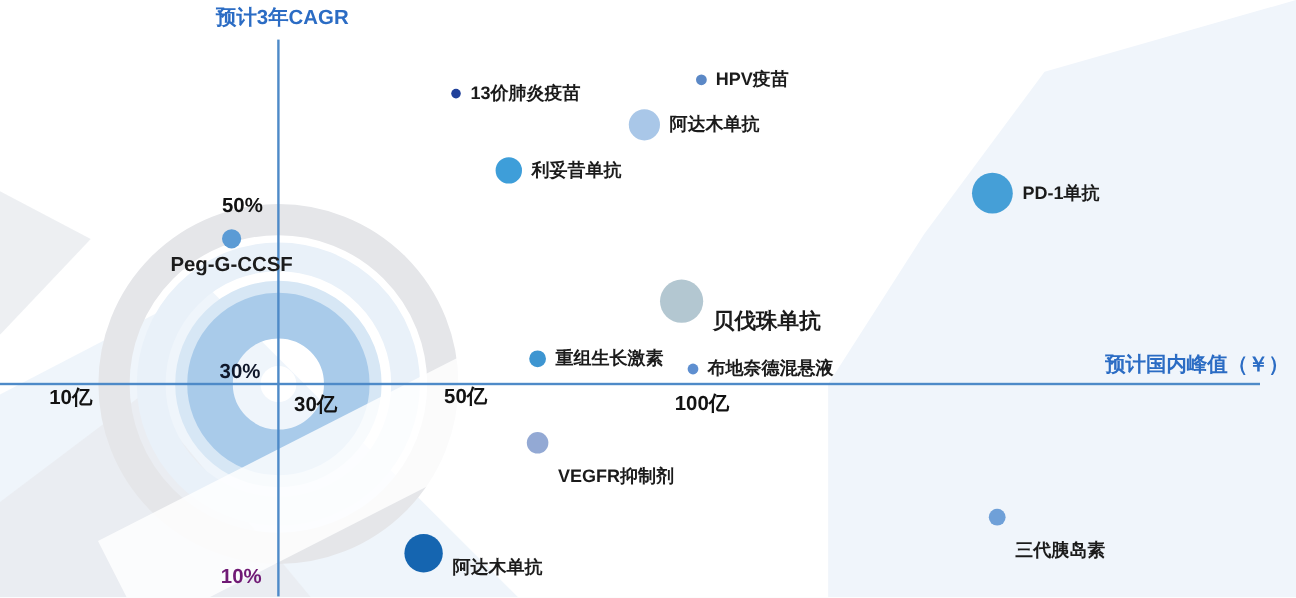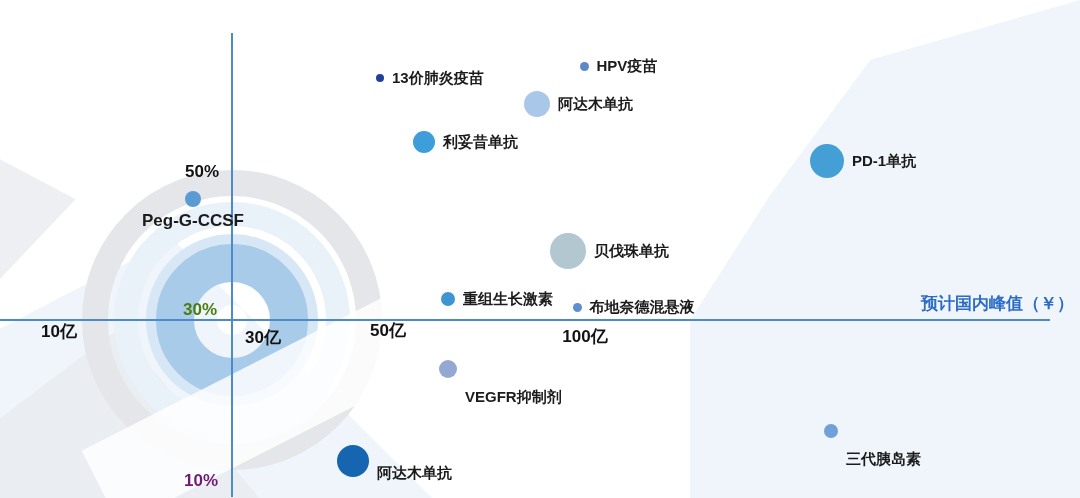--- a/index.html
+++ b/index.html
@@ -54,25 +54,26 @@
     <div class="ring ring3"></div>
     <div class="ring ring2"></div>
     <div class="ring ring1"></div>
     <div class="ring-core"></div>
     <div class="white-band"></div>
   </div>
 
   <div class="axis axis-y"></div>
   <div class="axis axis-x"></div>
 
+  <div class="axis-title y-title">预计3年CAGR</div>
   <div class="axis-title x-title">预计国内峰值（￥）</div>
 
   <div id="plot-layer">
       <div class="tick" style="left: 202px; top: 172px; color: rgb(18, 18, 18);">50%</div>
-      <div class="tick" style="left: 200px; top: 310px; color: #4d7c0f;">30%</div>
+      <div class="tick" style="left: 200px; top: 310px; color: #0f172a;">30%</div>
       <div class="tick" style="left: 201px; top: 481px; color: #701a75;">10%</div>
       <div class="tick" style="left: 59px; top: 331px; color: rgb(18, 18, 18);">10亿</div>
       <div class="tick" style="left: 263px; top: 337px; color: rgb(18, 18, 18);">30亿</div>
       <div class="tick" style="left: 388px; top: 330px; color: rgb(18, 18, 18);">50亿</div>
       <div class="tick" style="left: 585px; top: 336px; color: rgb(18, 18, 18);">100亿</div>
       <div class="point" style="left: 380px; top: 78px;">
         <div class="dot" style="width: 8px; height: 8px; left: -4px; top: -4px; background: rgb(32, 64, 154);"></div>
         <div class="plabel" style="font-size: 15px; left: 12px; top: 0px; transform: translateY(-50%);">13价肺炎疫苗</div>
       </div>
       <div class="point" style="left: 584px; top: 66px;">
@@ -90,21 +91,21 @@
       <div class="point" style="left: 827px; top: 161px;">
         <div class="dot" style="width: 34px; height: 34px; left: -17px; top: -17px; background: rgb(69, 159, 215);"></div>
         <div class="plabel" style="font-size: 15px; left: 25px; top: 0px; transform: translateY(-50%);">PD-1单抗</div>
       </div>
       <div class="point" style="left: 193px; top: 199px;">
         <div class="dot" style="width: 16px; height: 16px; left: -8px; top: -8px; background: rgb(91, 155, 213);"></div>
         <div class="plabel" style="font-size: 17px; left: 0px; top: 12px; transform: translateX(-50%);">Peg-G-CCSF</div>
       </div>
       <div class="point" style="left: 568px; top: 251px;">
         <div class="dot" style="width: 36px; height: 36px; left: -18px; top: -18px; background: rgb(179, 199, 209);"></div>
-        <div class="plabel" style="font-size: 15px; left: 26px; top: 0px; transform: translateY(-50%);">贝伐珠单抗</div>
+        <div class="plabel" style="font-size: 18px; left: 26px; top: 16px; transform: translateY(-50%);">贝伐珠单抗</div>
       </div>
       <div class="point" style="left: 448px; top: 299px;">
         <div class="dot" style="width: 14px; height: 14px; left: -7px; top: -7px; background: rgb(61, 149, 209);"></div>
         <div class="plabel" style="font-size: 15px; left: 15px; top: 0px; transform: translateY(-50%);">重组生长激素</div>
       </div>
       <div class="point" style="left: 577px; top: 307px;">
         <div class="dot" style="width: 9px; height: 9px; left: -4.5px; top: -4.5px; background: rgb(94, 143, 208);"></div>
         <div class="plabel" style="font-size: 15px; left: 12.5px; top: 0px; transform: translateY(-50%);">布地奈德混悬液</div>
       </div>
       <div class="point" style="left: 448px; top: 369px;">

